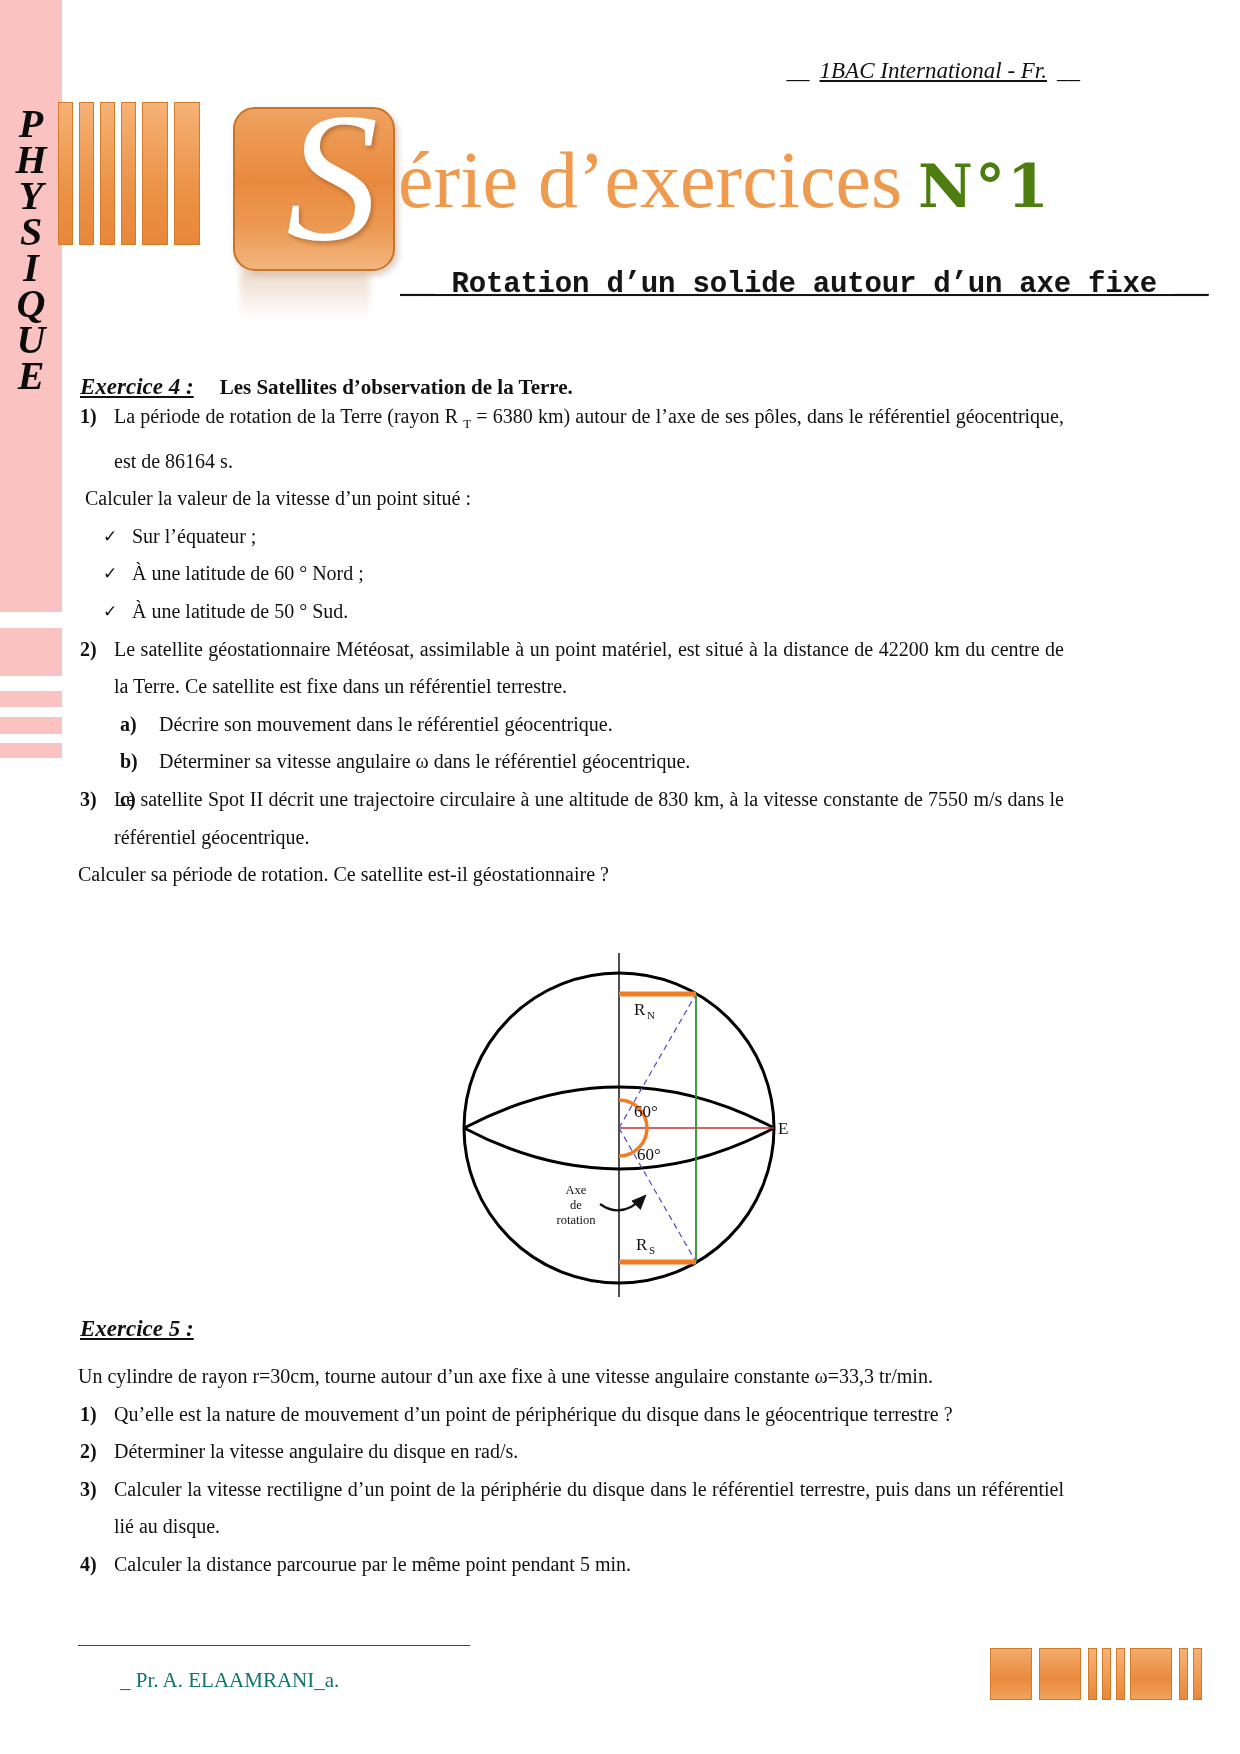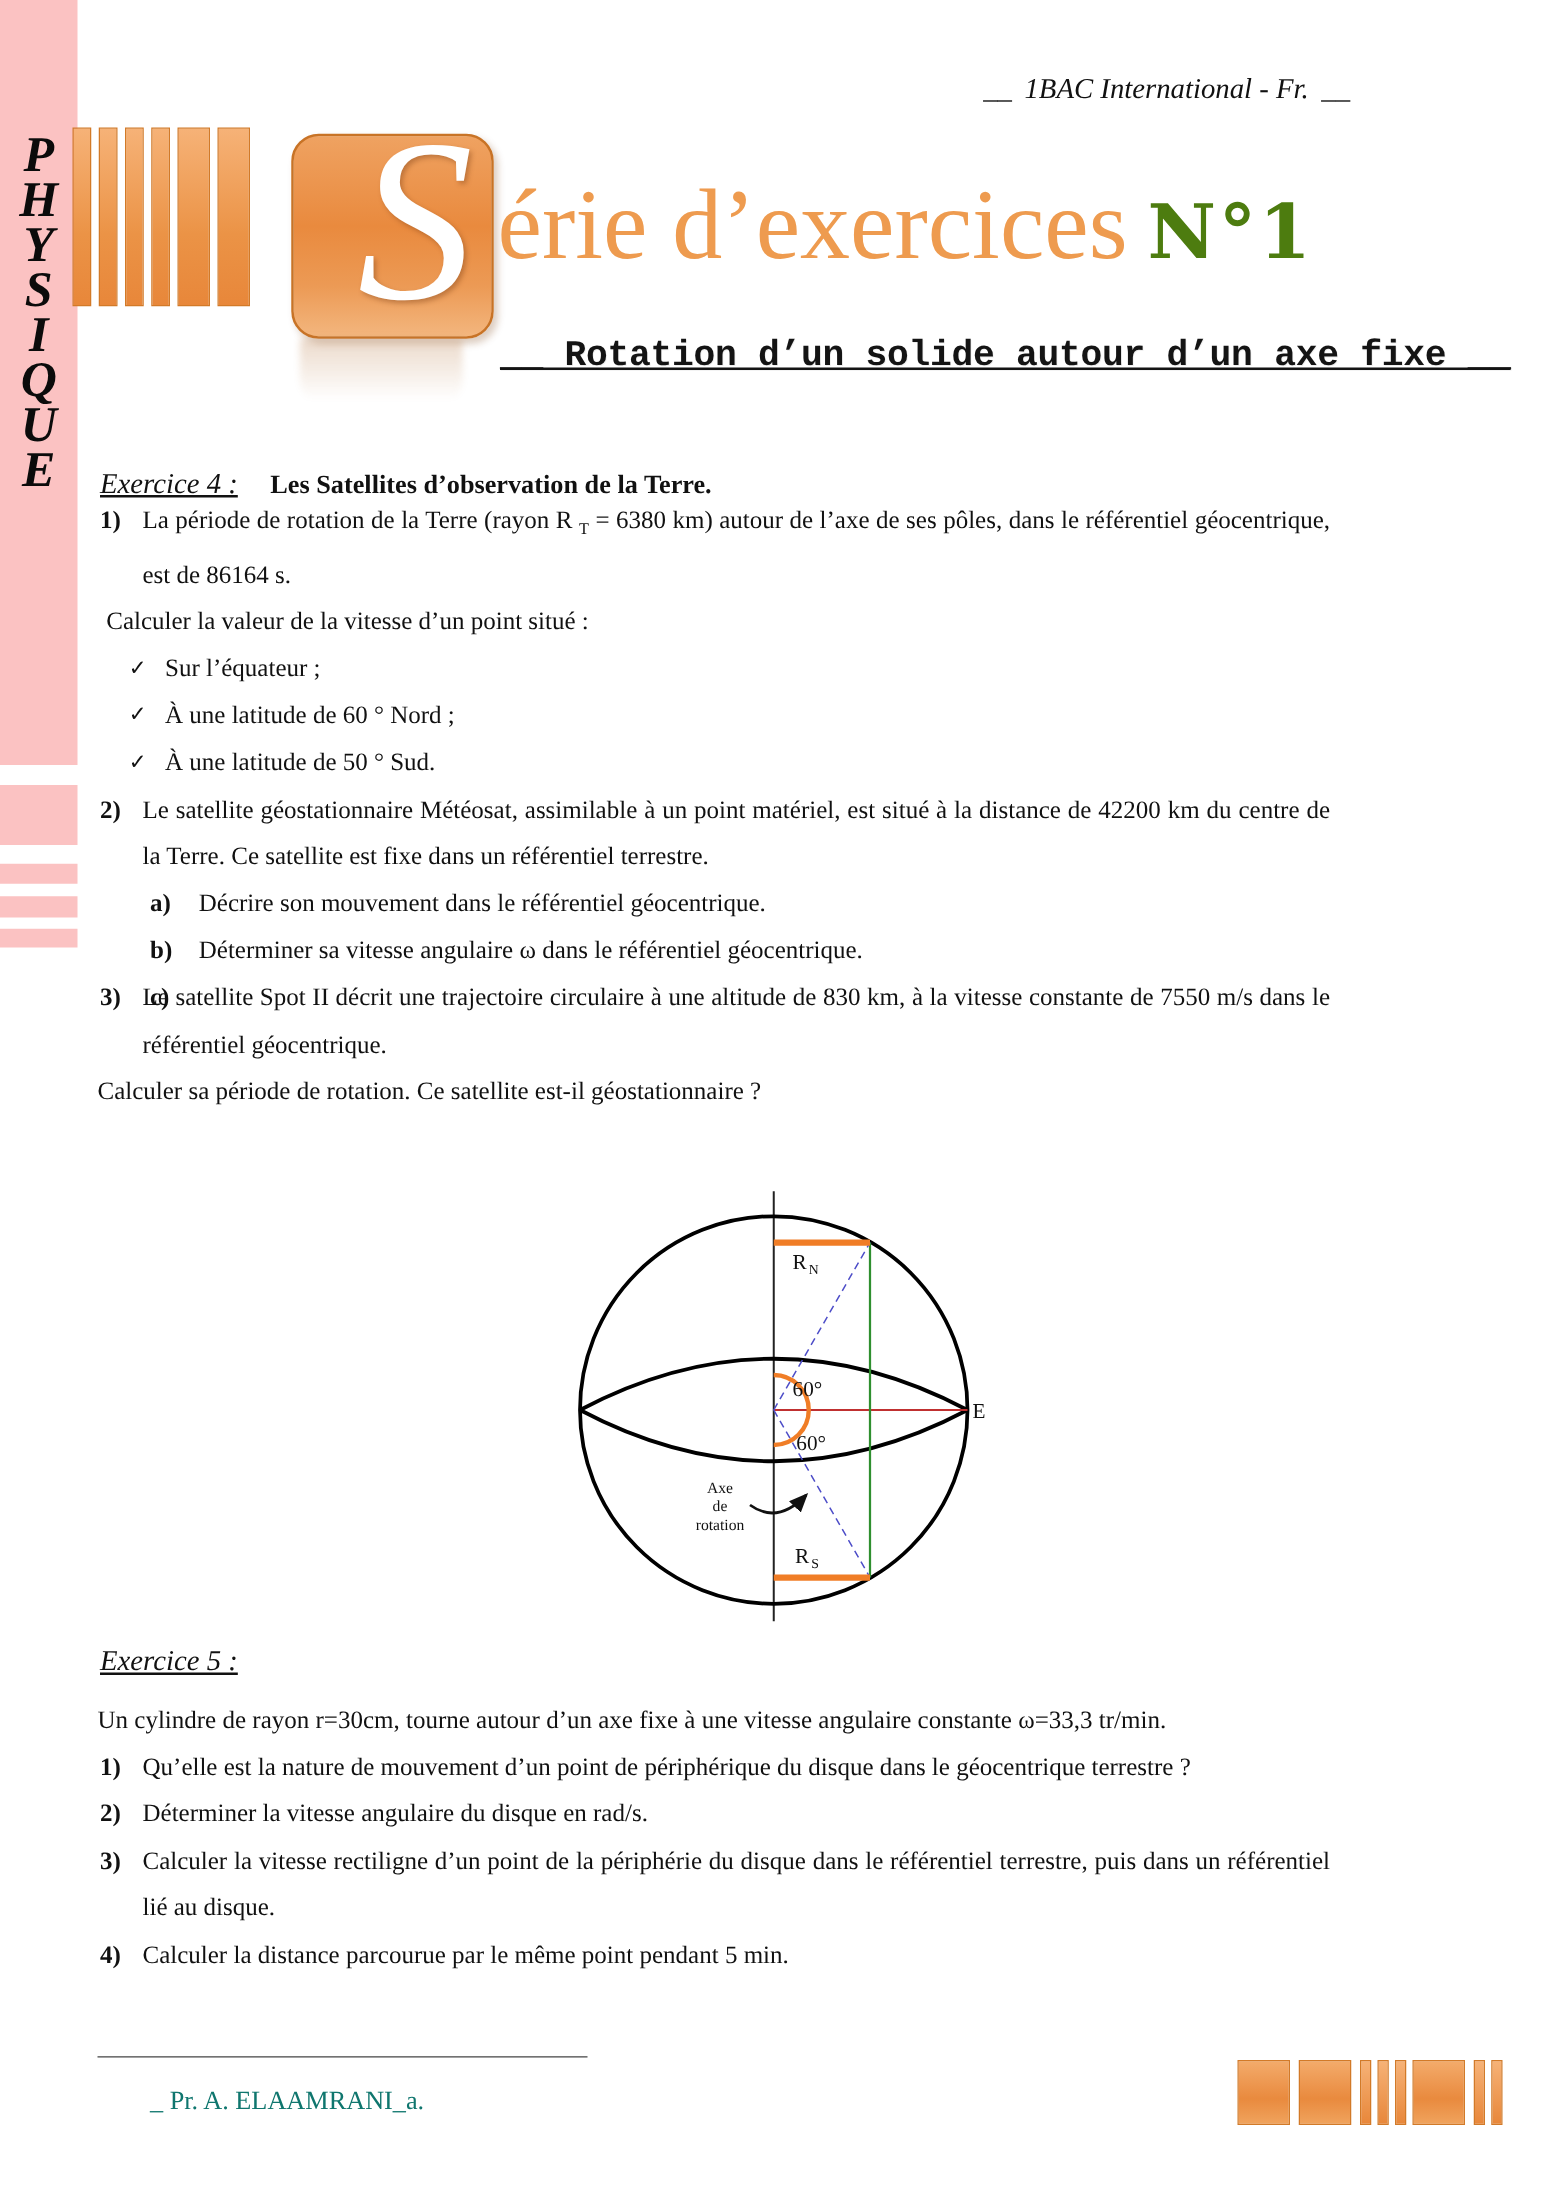--- a/index.html
+++ b/index.html
@@ -13,21 +13,21 @@
   .sb-s1{top:691px;width:62px;height:16px;}
   .sb-s2{top:717px;width:62px;height:17px;}
   .sb-s3{top:743px;width:62px;height:15px;}
   .sb-letters{position:absolute;top:106px;left:0;width:62px;text-align:center;
               font-family:"Liberation Serif",serif;font-weight:bold;font-style:italic;
               font-size:40px;line-height:36px;color:#0b0b0b;}
 
   
   .hdr-tag{position:absolute;top:58px;left:720px;width:360px;text-align:right;
            font-style:italic;font-size:23px;color:#111;}
-  .hdr-tag .mid{margin:4px 10px;}
+  .hdr-tag .mid{text-decoration:underline;margin:4px 10px;}
 
   
   .bar-row{position:absolute;top:102px;left:58px;height:143px;display:flex;align-items:stretch;}
   .obar{background:linear-gradient(180deg,#f6b277 0%,#eb9346 60%,#e8873a 100%);
         border:1px solid #d27a28;margin-right:6px;}
   .b13{width:13px;} .b24{width:24px;}
   .osquare{position:absolute;left:233px;top:107px;width:158px;height:160px;border-radius:22px;
            background:linear-gradient(180deg,#efa261 0%,#e98a3e 45%,#ec9a55 75%,#f3b67e 100%);
            border:2px solid #c87326;box-shadow:3px 4px 6px rgba(120,60,10,.25);}
   .osquare-reflection{position:absolute;left:240px;top:271px;width:130px;height:58px;
@@ -40,21 +40,21 @@
               font-family:"Liberation Serif",serif;font-size:80px;line-height:1.1;color:#EE9B4F;}
   .title-no{font-family:"DejaVu Serif",serif;font-weight:bold;font-size:60px;
             color:#4d7c0f;margin-left:16px;letter-spacing:2px;}
   .subtitle{position:absolute;left:400px;top:268px;white-space:nowrap;
             font-family:Liberation Mono, monospace;font-weight:bold;font-size:29px;
             letter-spacing:-0.2px;text-decoration:underline;color:#141414;
             text-shadow:0.6px 0.6px 0 #efefef;}
 
   
   .ex-heading{position:absolute;left:80px;white-space:nowrap;}
-  .ex-heading .hname{font-weight:normal;font-style:italic;font-size:23px;text-decoration:underline;}
+  .ex-heading .hname{font-weight:bold;font-style:italic;font-size:23px;text-decoration:underline;}
   .ex-heading .htitle{font-weight:bold;font-size:21px;margin-left:26px;margin-top:18px;}
   .content{position:absolute;left:78px;width:986px;font-size:20px;}
   .content p{margin:0;line-height:37.6px;}
   .jst{text-align:justify;}
   .num-item{position:relative;padding-left:36px;}
   .num{position:absolute;left:2px;font-weight:bold;}
   .plain{padding-left:7px;}
   .check-item{position:relative;padding-left:54px;}
   .check{position:absolute;left:25px;font-family:"DejaVu Sans",sans-serif;font-size:17px;}
   .sub-item{position:relative;padding-left:81px;}

